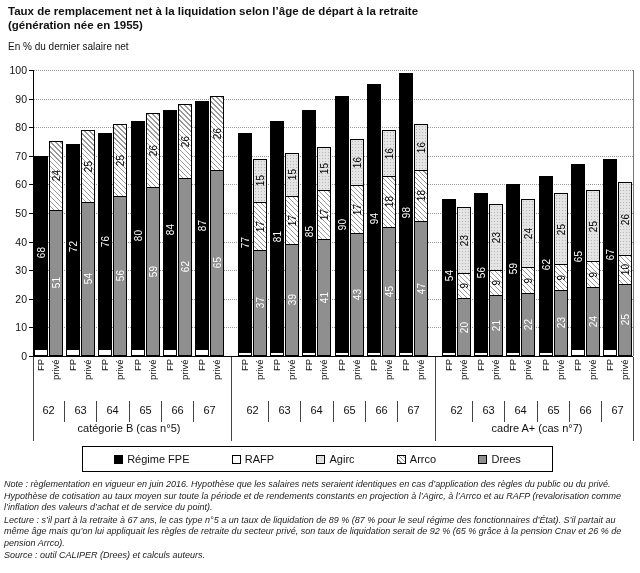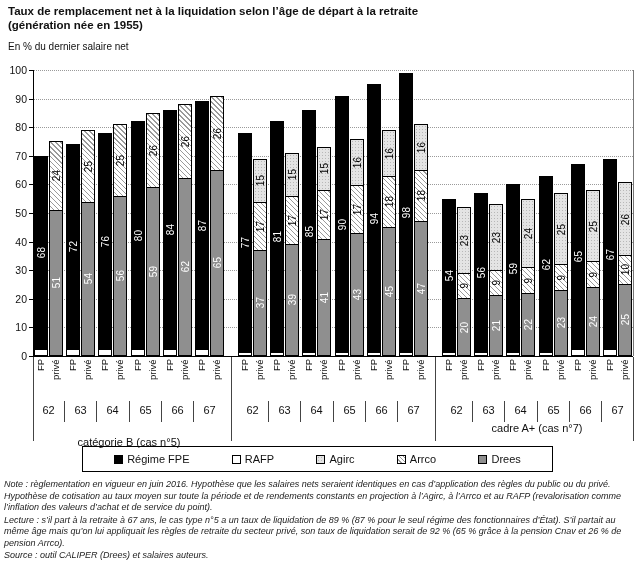--- a/index.html
+++ b/index.html
@@ -183,21 +183,21 @@
         <span class="vtext">26</span>
       </div>
       <div class="seg seg-cnav" style="height: 187px;">
         <span class="vtext">65</span>
       </div>
     </div>
     <div class="vlabel" style="left: 195px; top: 359px; width: 14px; height: 44px;">FP</div>
     <div class="vlabel" style="left: 210px; top: 359px; width: 14px; height: 44px;">privé</div>
     <div class="agelab" style="left: 193px; top: 404px; width: 33px;">67</div>
     <div class="sep" style="left: 193px; top: 401px; height: 21px;"></div>
-    <div class="grouplab" style="left: 34px; top: 436px; width: 190px;">catégorie B (cas n°5)</div>
+    <div class="grouplab" style="left: 34px; top: 422px; width: 190px;">catégorie B (cas n°5)</div>
     <div class="bar" style="left: 238px; top: 133px; width: 14px; height: 223px;">
       <div class="seg seg-fpe" style="height: 221px;">
         <span class="vtext">77</span>
       </div>
       <div class="seg seg-rafp" style="height: 4px;"></div>
     </div>
     <div class="bar" style="left: 253px; top: 159px; width: 14px; height: 197px;">
       <div class="seg seg-agirc" style="height: 44px;">
         <span class="vtext">15</span>
       </div>
@@ -467,14 +467,14 @@
     </span>
   <span class="leg-item">
       <span class="sw sw-cnav"></span>
       <span>Drees</span>
     </span>
 </div>
 
 <div class="abs" id="notes">
   <p>Note : règlementation en vigueur en juin 2016. Hypothèse que les salaires nets seraient identiques en cas d’application des règles du public ou du privé. Hypothèse de cotisation au taux moyen sur toute la période et de rendements constants en projection à l’Agirc, à l’Arrco et au RAFP (revalorisation comme l’inflation des valeurs d’achat et de service du point).</p>
   <p>Lecture : s’il part à la retraite à 67 ans, le cas type n°5 a un taux de liquidation de 89 % (87 % pour le seul régime des fonctionnaires d’État). S’il partait au même âge mais qu’on lui appliquait les règles de retraite du secteur privé, son taux de liquidation serait de 92 % (65 % grâce à la pension Cnav et 26 % de pension Arrco).</p>
-  <p>Source : outil CALIPER (Drees) et salaires auteurs.</p>
+  <p>Source : outil CALIPER (Drees) et calculs auteurs.</p>
 </div>
 
 </body></html>

